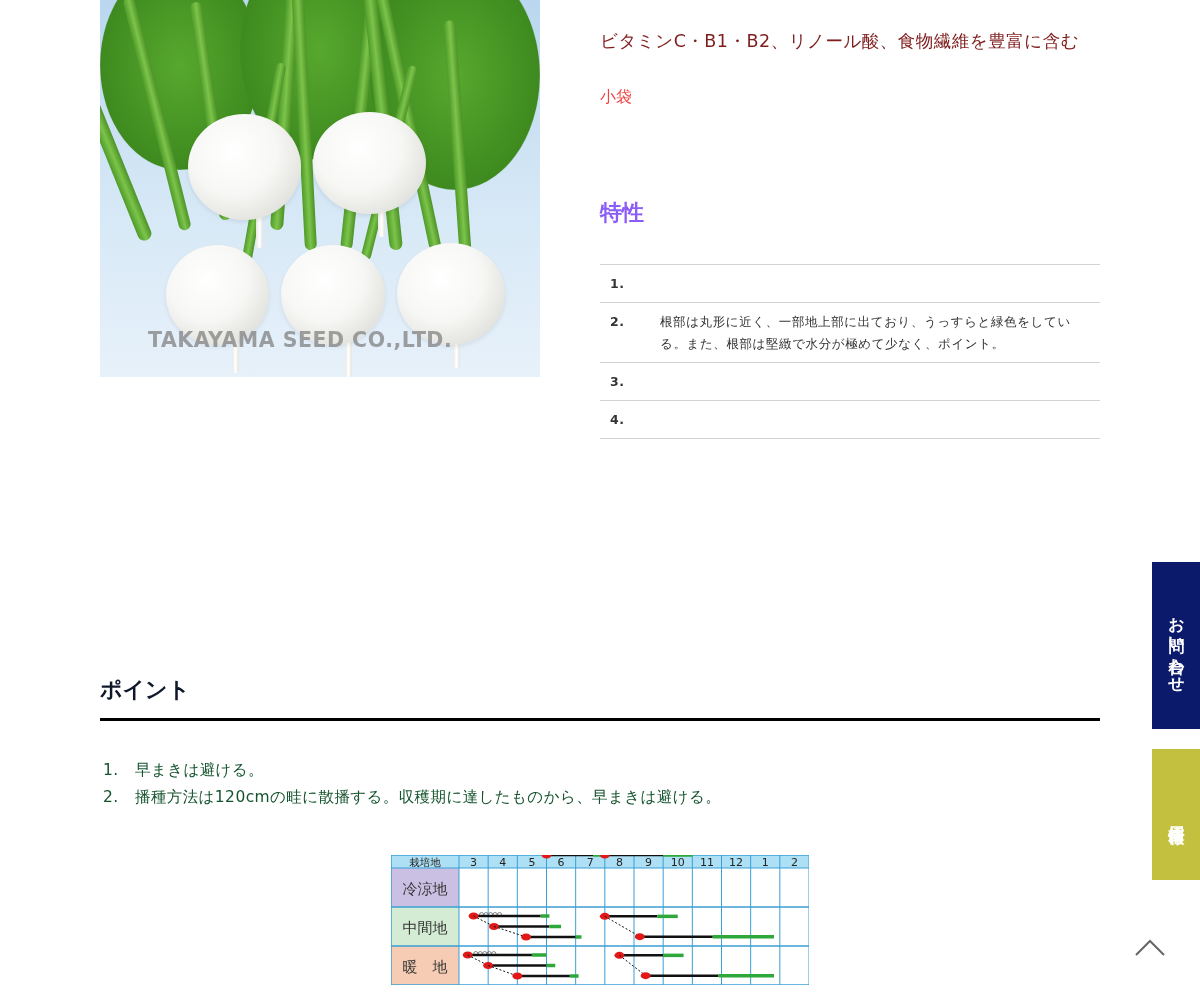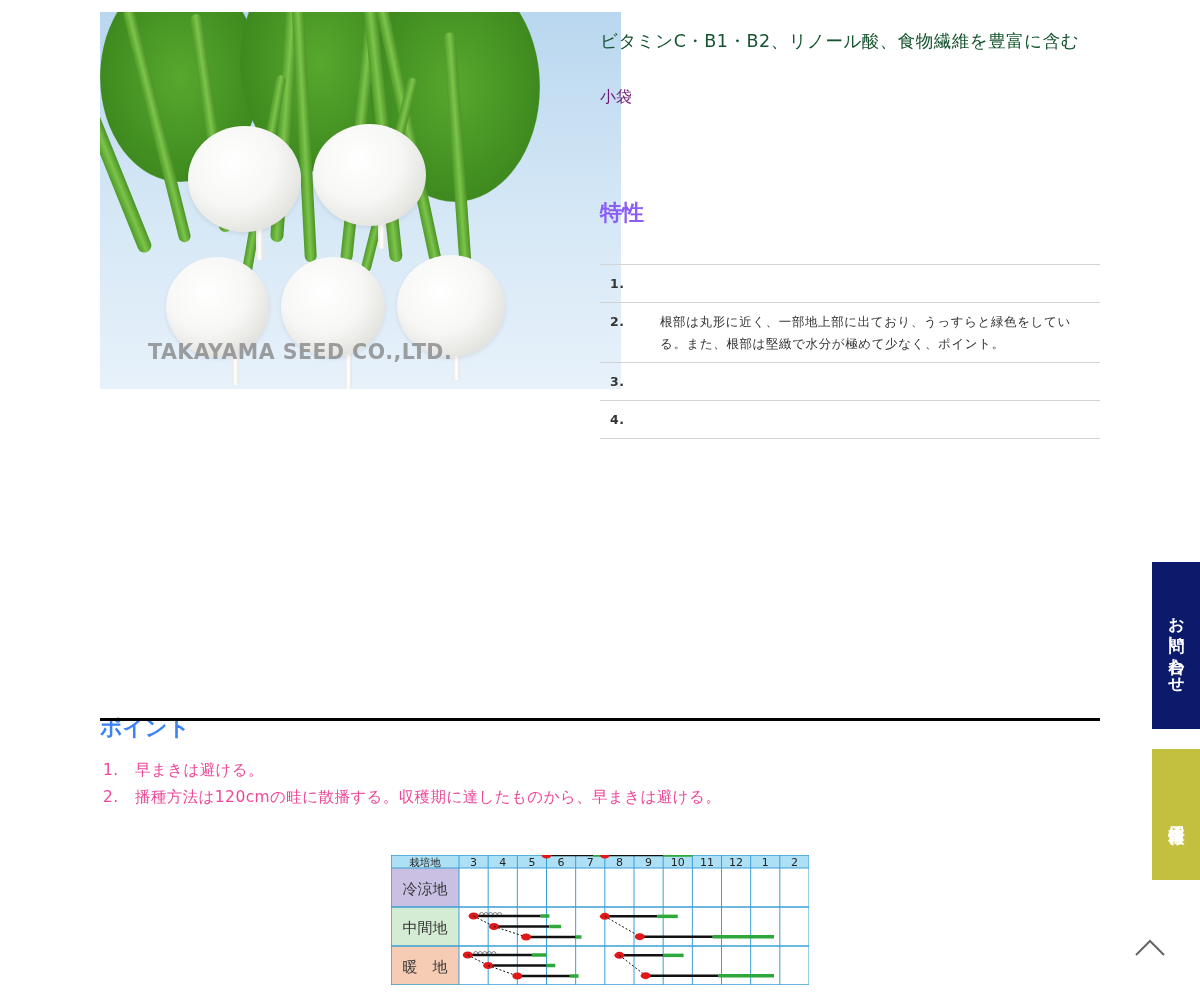--- a/index.html
+++ b/index.html
@@ -1,51 +1,51 @@
 <!DOCTYPE html>
 <html><head>
 <meta charset="utf-8">
 <style>
   * { box-sizing: border-box; margin: 0; padding: 0; }
   html, body { width: 1200px; height: 1000px; overflow: hidden; background: #ffffff; }
   body { font-family: "DejaVu Sans", "Liberation Sans", sans-serif; color: #333; position: relative; }
 
   
   .product-image {
-    position: absolute; left: 100px; top: 12px; width: 521px; height: 377px;
+    position: absolute; left: 100px; top: 0; width: 440px; height: 377px;
     background: linear-gradient(180deg, #b9d7ef 0%, #d6e8f6 55%, #e7f1fa 100%);
     overflow: hidden;
   }
   .product-image .stalk { position: absolute; background: linear-gradient(90deg,#4f9a2a,#7cc44a,#4c9227); border-radius: 10px; transform-origin: bottom center; }
   .product-image .leaf { position: absolute; background: radial-gradient(ellipse at center, #57a82e 0%, #3e8a1f 70%, rgba(62,138,31,0) 72%); border-radius: 50%; }
   .product-image .bulb {
     position: absolute; border-radius: 50%;
     background: radial-gradient(circle at 40% 35%, #ffffff 0%, #f7f7f5 45%, #dcdcd8 85%, #c9cac5 100%);
     box-shadow: 0 2px 4px rgba(0,0,0,0.08);
   }
   .product-image .root { position: absolute; width: 7px; background: linear-gradient(90deg,#e9e9e6,#ffffff,#e3e3df); border-radius: 0 0 4px 4px; }
   .product-image .watermark {
     position: absolute; left: 48px; top: 328px; font-family: "DejaVu Sans", sans-serif; font-weight: bold;
     font-size: 20.5px; color: rgba(130,130,130,0.75); letter-spacing: 0.5px; white-space: nowrap;
   }
 
   
-  .nutrition { position: absolute; left: 600px; top: 29px; font-size: 17.5px; color: #14532d; letter-spacing: 0.5px; white-space: nowrap; }
-  .package-link { position: absolute; left: 600px; top: 87px; font-size: 16px; color: #701a75; text-decoration: none; }
+  .nutrition { position: absolute; left: 600px; top: 29px; font-size: 17.5px; color: #7f1d1d; letter-spacing: 0.5px; white-space: nowrap; }
+  .package-link { position: absolute; left: 600px; top: 87px; font-size: 16px; color: #ef4444; text-decoration: none; }
   .section-title-trait { position: absolute; left: 600px; top: 198px; font-size: 22px; font-weight: bold; color: #8b5cf6; }
 
   .trait-list { position: absolute; left: 600px; top: 264px; width: 500px; list-style: none; border-top: 1px solid #d3d3d3; }
   .trait-list li { display: flex; border-bottom: 1px solid #d3d3d3; padding: 8px 0 7px 0; font-size: 12.5px; line-height: 22px; color: #333; letter-spacing: 0.6px; }
   .trait-list li .num { width: 60px; padding-left: 10px; font-weight: bold; flex: none; }
   .trait-list li .txt { flex: 1; padding-right: 20px; }
 
   
-  .section-title-point { position: absolute; left: 100px; top: 713px; font-size: 22px; font-weight: bold; color: #3b82f6; }
+  .section-title-point { position: absolute; left: 100px; top: 675px; font-size: 22px; font-weight: bold; color: #0f172a; }
   .point-rule { position: absolute; left: 100px; top: 718px; width: 1000px; height: 3px; background: #000; }
-  .point-list { position: absolute; left: 103px; top: 757px; list-style: none; font-size: 15.5px; color: #ec4899; line-height: 27px; letter-spacing: 0.4px; }
+  .point-list { position: absolute; left: 103px; top: 757px; list-style: none; font-size: 15.5px; color: #14532d; line-height: 27px; letter-spacing: 0.4px; }
   .point-list li .pnum { display: inline-block; width: 32px; }
 
   
   .calendar { position: absolute; left: 391px; top: 855px; width: 418px; height: 130px; }
 
   
   .side-contact {
     position: absolute; left: 1152px; top: 562px; width: 48px; height: 167px; background: #0b1a6b; color: #fff;
     display: flex; align-items: center; justify-content: center; text-decoration: none;
   }

